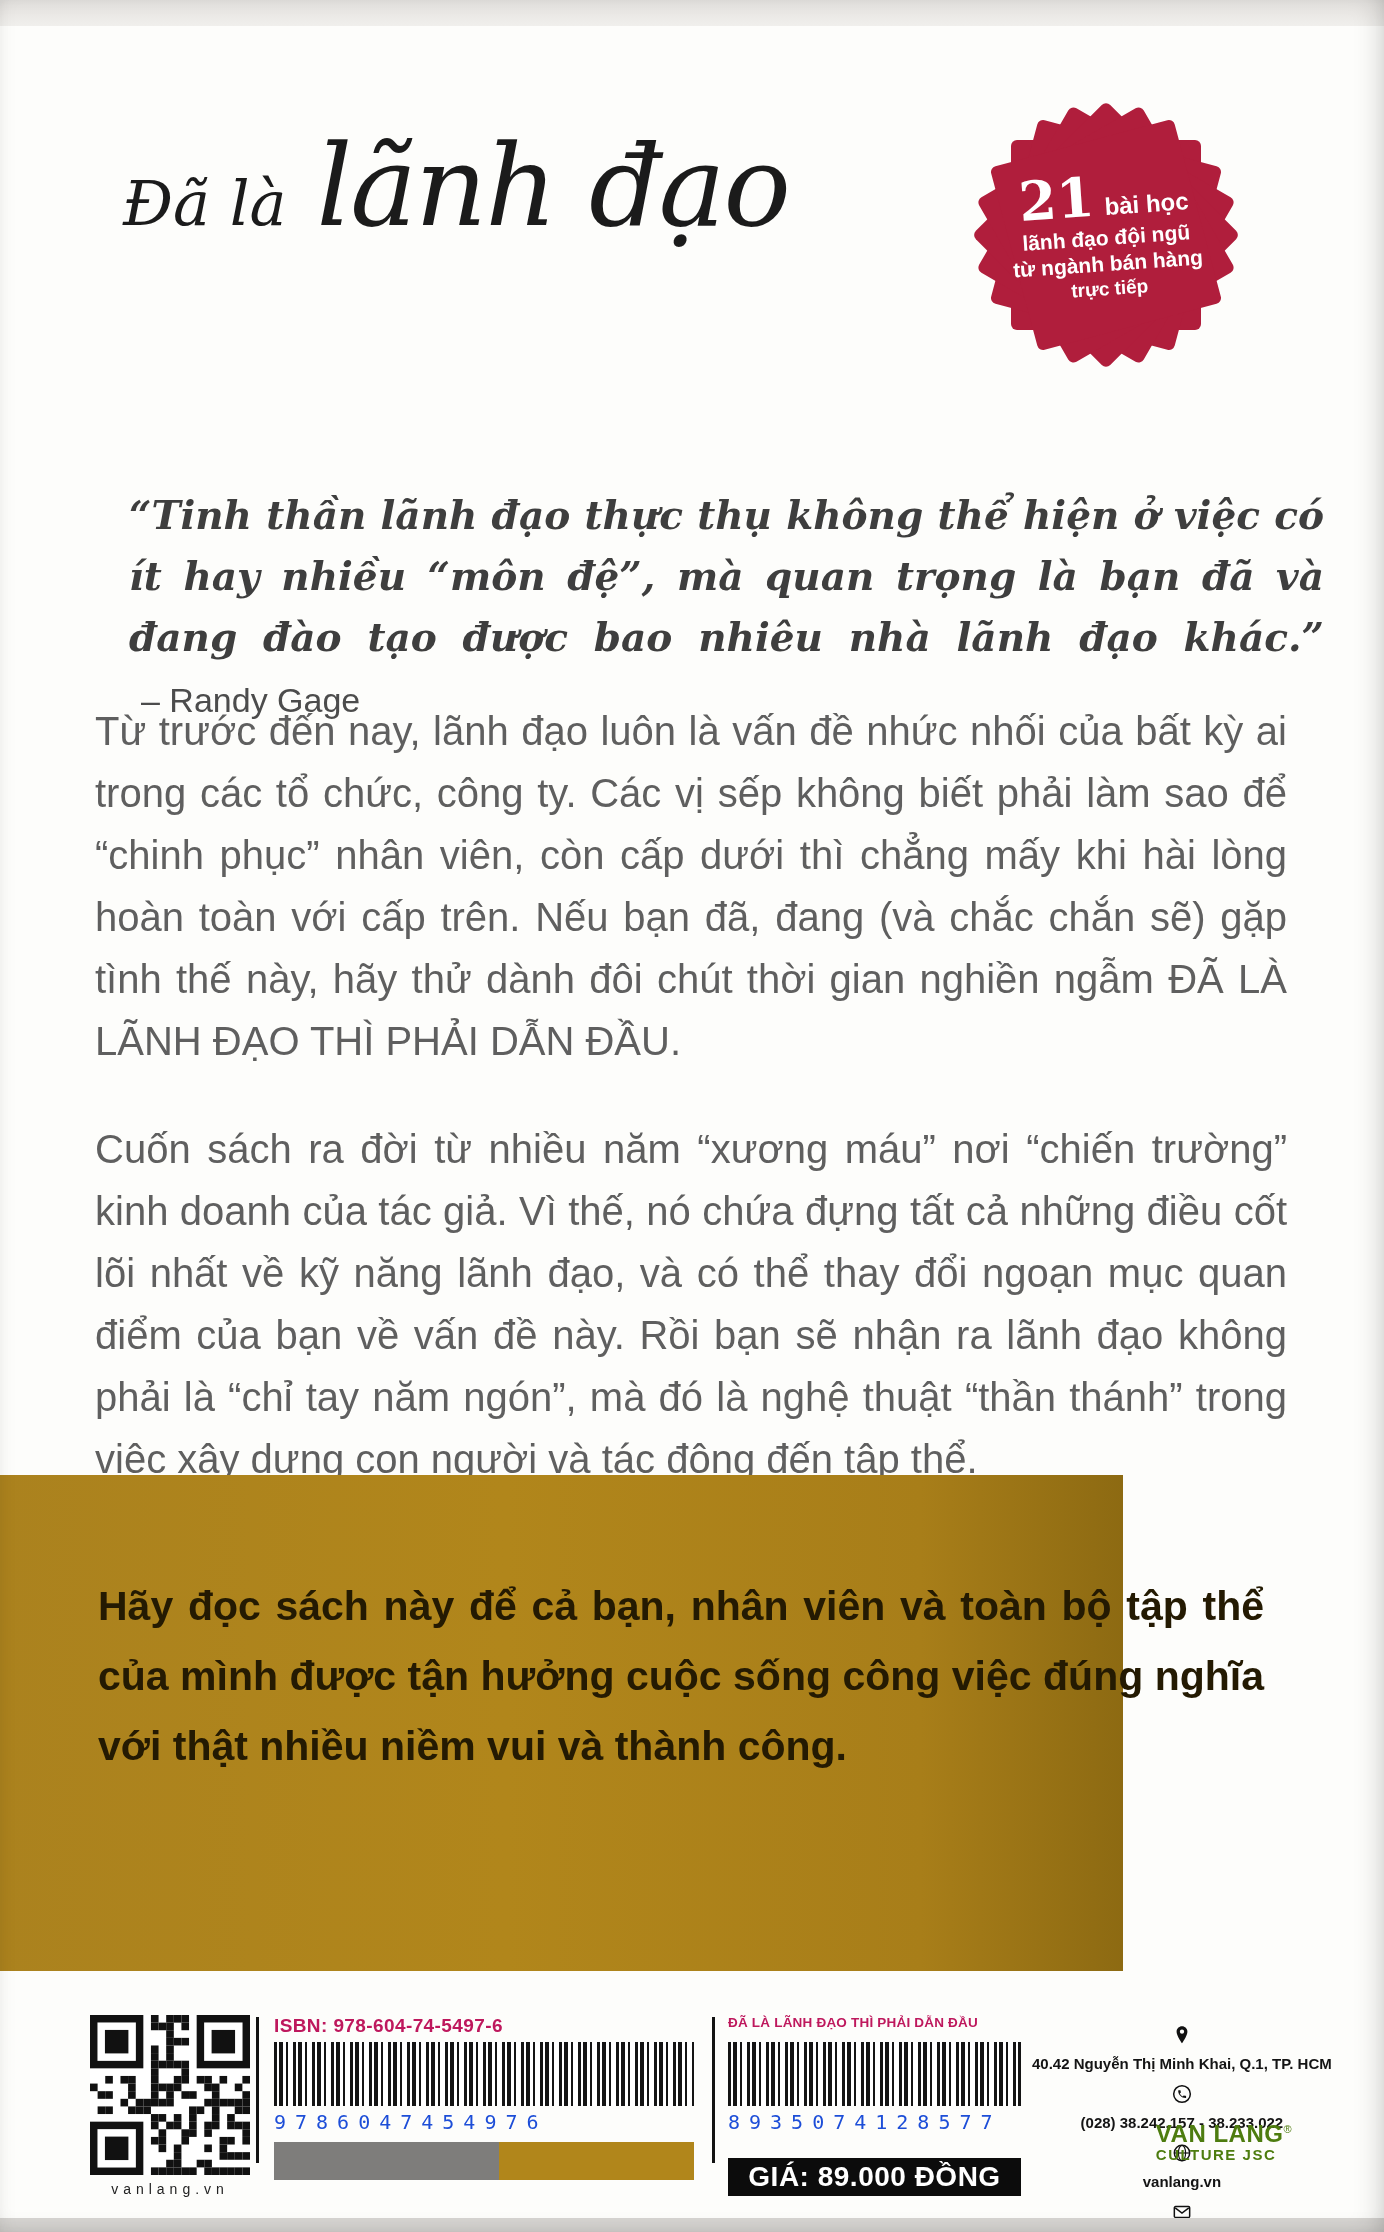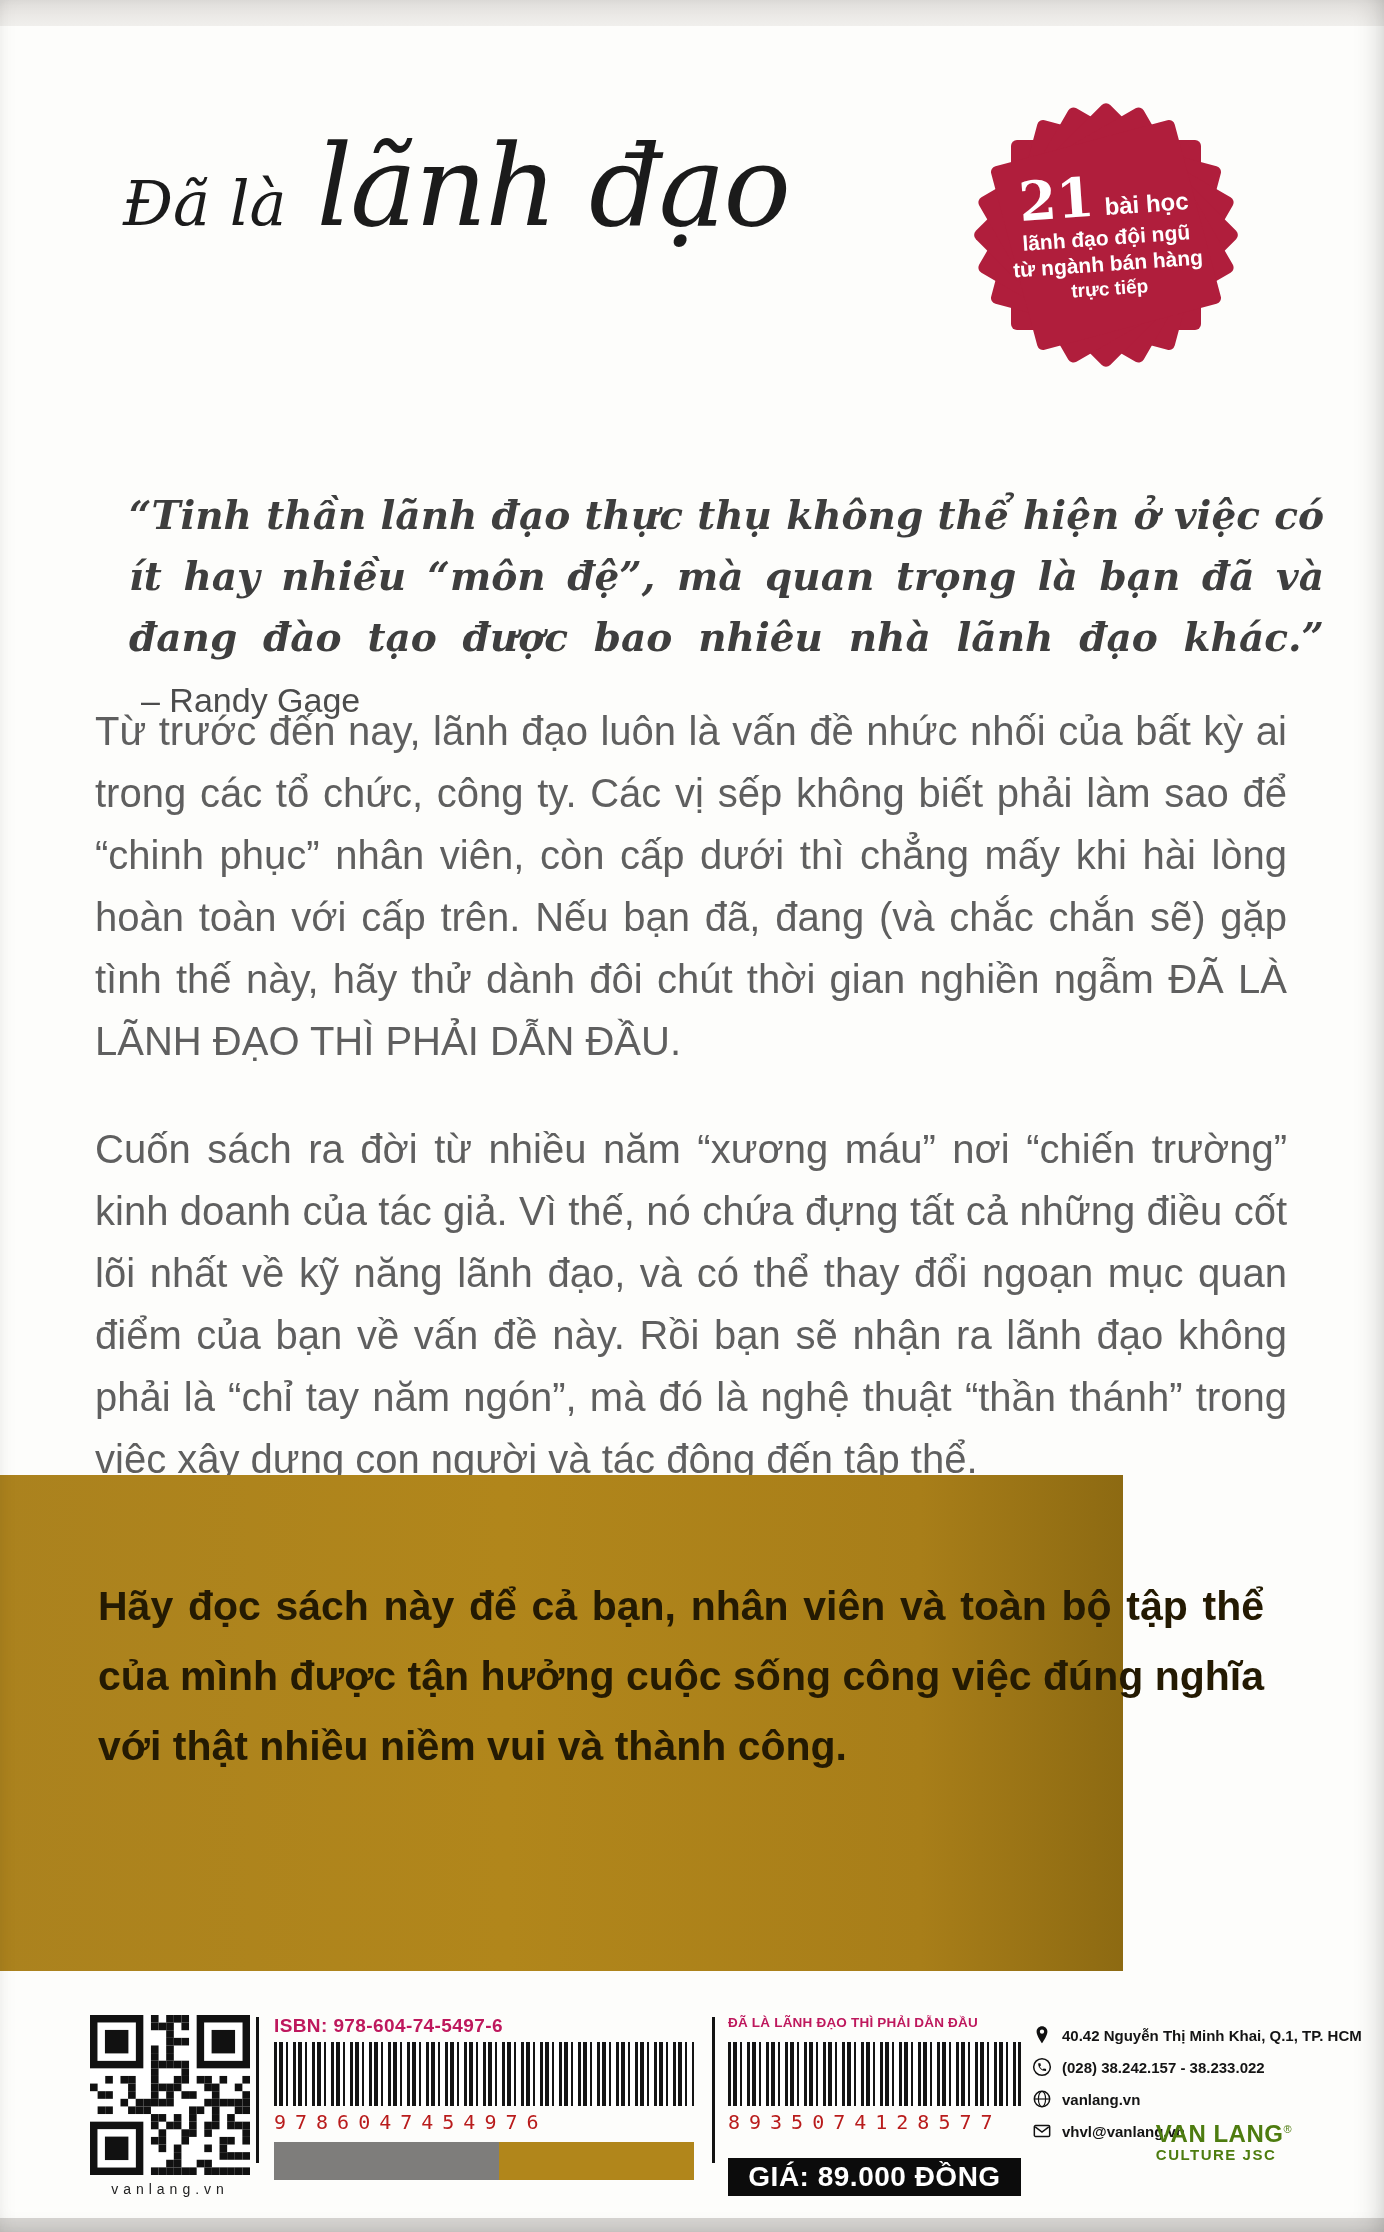--- a/index.html
+++ b/index.html
@@ -69,31 +69,31 @@
   .v1{left:256px;} .v2{left:712px;}
 
   .colA{position:absolute;left:274px;top:44px;width:420px;}
   .colB{position:absolute;left:728px;top:44px;width:293px;}
   .bc-head{font-size:19px;font-weight:bold;color:#be185d;height:27px;letter-spacing:.4px;
     white-space:nowrap;overflow:hidden;}
   .colB .bc-head{font-size:13.5px;letter-spacing:.2px;}
   .barcode{height:64px;background:
     repeating-linear-gradient(90deg,#141414 0 3px,#fff 3px 5px,#141414 5px 9px,#fff 9px 12px,#141414 12px 14px,#fff 14px 19px);}
   .bc-num{font-family:"DejaVu Sans Mono",monospace;font-size:20px;letter-spacing:9px;
-    color:#b91c1c;margin-top:4px;white-space:nowrap;}
+    color:#1d4ed8;margin-top:4px;white-space:nowrap;}
   .strip{display:flex;height:38px;margin-top:8px;}
   .strip-gray{flex:1.15;background:var(--strip_gray,#7e7d7b);}
   .strip-gold{flex:1;background:var(--gold,#b1861b);}
   .price{margin-top:24px;height:38px;background:var(--price_bg,#0c0c0c);color:#fff;
     font-weight:bold;font-size:28px;display:flex;align-items:center;justify-content:center;
     letter-spacing:.5px;white-space:nowrap;}
 
   .contacts{position:absolute;left:1032px;top:54px;display:flex;flex-direction:column;gap:12px;}
   .c-row{display:flex;align-items:center;gap:10px;font-size:15px;font-weight:bold;
-    color:#141414;white-space:nowrap;}
+    color:#141414;white-space:nowrap;flex-direction:column;}
   .c-icon{width:20px;height:20px;flex:0 0 20px;}
   .c-icon svg{width:20px;height:20px;display:block;}
 
   .publisher{position:absolute;right:92px;top:150px;text-align:left;color:#4d7c0f;}
   .pub-name{font-size:24px;font-weight:bold;letter-spacing:.5px;line-height:1.05;}
   .pub-name sup{font-size:11px;font-weight:normal;}
   .pub-sub{font-size:15px;font-weight:bold;letter-spacing:1.5px;}
 </style>
 </head>
 <body>

